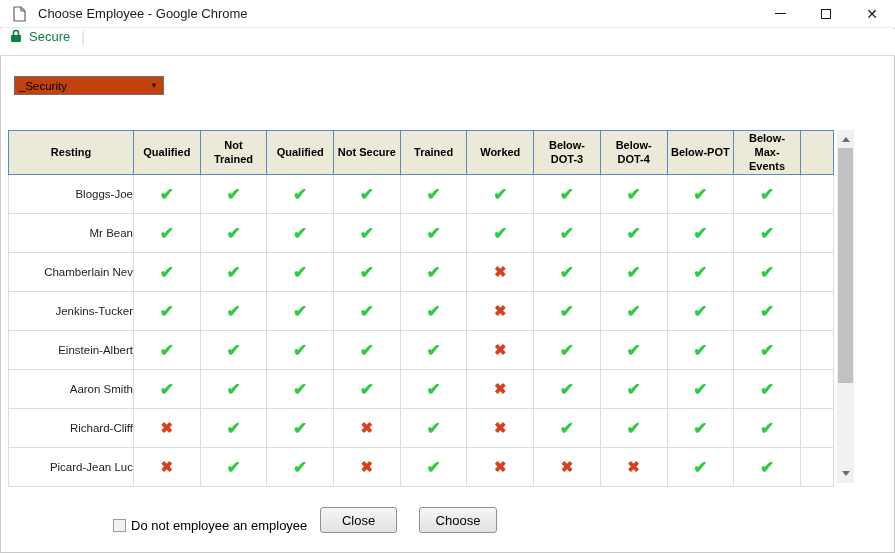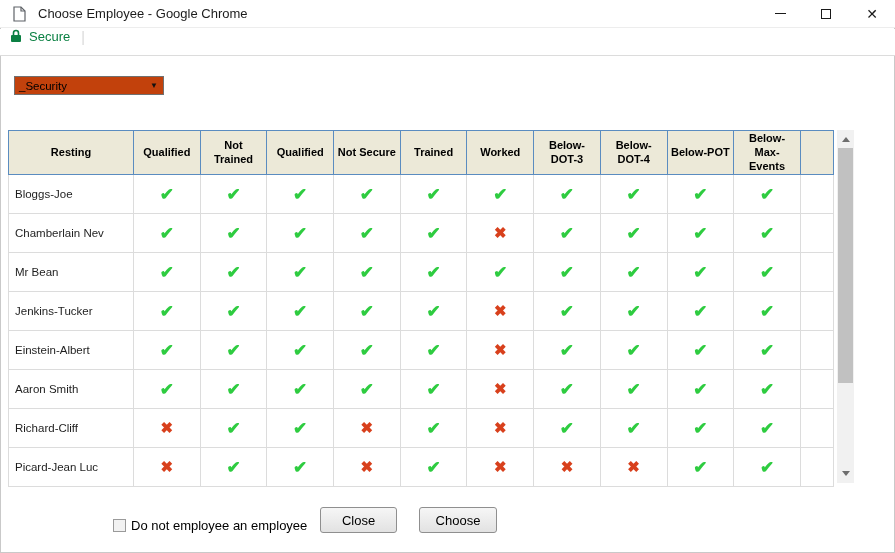--- a/index.html
+++ b/index.html
@@ -41,21 +41,21 @@
 
   
   .tablewrap { position:absolute; left:8px; top:130px; }
   table { border-collapse:collapse; table-layout:fixed; width:825px; }
   col.col-name   { width:125px; }
   col.col-mark   { width:66.7px; }
   col.col-spacer { width:33px; }
   th { background:#ece9d8; border:1px solid #5a8cc0; font-size:11px; font-weight:bold;
        color:#000; text-align:center; height:32px; padding:1px 3px; line-height:1.25; }
   td { background:#ffffff; border:1px solid #dcdcdc; height:39px; }
-  td.name-cell { font-size:11.5px; color:#1e1e1e; padding-left:6px; text-align:left; }
+  td.name-cell { font-size:11.5px; color:#1e1e1e; padding-left:6px; text-align:right; }
   td.mark-cell { text-align:center; vertical-align:middle; }
   .mark-check { font-size:17px; font-weight:bold; }
   .mark-cross { font-size:15px; font-weight:bold; }
 
   
   .scrollbar { position:absolute; left:837px; top:130px; width:17px; height:353px;
     background:#f1f1f1; }
   .sb-arrow { position:absolute; left:0; width:17px; height:15px;
     display:flex; align-items:center; justify-content:center; }
   .sb-up { top:2px; } .sb-down { bottom:2px; }
@@ -153,41 +153,41 @@
           <td class="mark-cell"><span class="mark-check" style="color: rgb(46, 204, 64);">✔</span></td>
           <td class="mark-cell"><span class="mark-check" style="color: rgb(46, 204, 64);">✔</span></td>
           <td class="mark-cell"><span class="mark-check" style="color: rgb(46, 204, 64);">✔</span></td>
           <td class="mark-cell"><span class="mark-check" style="color: rgb(46, 204, 64);">✔</span></td>
           <td class="mark-cell"><span class="mark-check" style="color: rgb(46, 204, 64);">✔</span></td>
           <td class="mark-cell"><span class="mark-check" style="color: rgb(46, 204, 64);">✔</span></td>
           <td class="mark-cell"><span class="mark-check" style="color: rgb(46, 204, 64);">✔</span></td>
           <td></td>
         </tr>
         <tr>
+          <td class="name-cell">Mr Bean</td>
+          <td class="mark-cell"><span class="mark-check" style="color: rgb(46, 204, 64);">✔</span></td>
+          <td class="mark-cell"><span class="mark-check" style="color: rgb(46, 204, 64);">✔</span></td>
+          <td class="mark-cell"><span class="mark-check" style="color: rgb(46, 204, 64);">✔</span></td>
+          <td class="mark-cell"><span class="mark-check" style="color: rgb(46, 204, 64);">✔</span></td>
+          <td class="mark-cell"><span class="mark-check" style="color: rgb(46, 204, 64);">✔</span></td>
+          <td class="mark-cell"><span class="mark-check" style="color: rgb(46, 204, 64);">✔</span></td>
+          <td class="mark-cell"><span class="mark-check" style="color: rgb(46, 204, 64);">✔</span></td>
+          <td class="mark-cell"><span class="mark-check" style="color: rgb(46, 204, 64);">✔</span></td>
+          <td class="mark-cell"><span class="mark-check" style="color: rgb(46, 204, 64);">✔</span></td>
+          <td class="mark-cell"><span class="mark-check" style="color: rgb(46, 204, 64);">✔</span></td>
+          <td></td>
+        </tr>
+        <tr>
           <td class="name-cell">Chamberlain Nev</td>
           <td class="mark-cell"><span class="mark-check" style="color: rgb(46, 204, 64);">✔</span></td>
           <td class="mark-cell"><span class="mark-check" style="color: rgb(46, 204, 64);">✔</span></td>
           <td class="mark-cell"><span class="mark-check" style="color: rgb(46, 204, 64);">✔</span></td>
           <td class="mark-cell"><span class="mark-check" style="color: rgb(46, 204, 64);">✔</span></td>
           <td class="mark-cell"><span class="mark-check" style="color: rgb(46, 204, 64);">✔</span></td>
           <td class="mark-cell"><span class="mark-cross" style="color: rgb(216, 64, 28);">✖</span></td>
-          <td class="mark-cell"><span class="mark-check" style="color: rgb(46, 204, 64);">✔</span></td>
-          <td class="mark-cell"><span class="mark-check" style="color: rgb(46, 204, 64);">✔</span></td>
-          <td class="mark-cell"><span class="mark-check" style="color: rgb(46, 204, 64);">✔</span></td>
-          <td class="mark-cell"><span class="mark-check" style="color: rgb(46, 204, 64);">✔</span></td>
-          <td></td>
-        </tr>
-        <tr>
-          <td class="name-cell">Mr Bean</td>
-          <td class="mark-cell"><span class="mark-check" style="color: rgb(46, 204, 64);">✔</span></td>
-          <td class="mark-cell"><span class="mark-check" style="color: rgb(46, 204, 64);">✔</span></td>
-          <td class="mark-cell"><span class="mark-check" style="color: rgb(46, 204, 64);">✔</span></td>
-          <td class="mark-cell"><span class="mark-check" style="color: rgb(46, 204, 64);">✔</span></td>
-          <td class="mark-cell"><span class="mark-check" style="color: rgb(46, 204, 64);">✔</span></td>
-          <td class="mark-cell"><span class="mark-check" style="color: rgb(46, 204, 64);">✔</span></td>
           <td class="mark-cell"><span class="mark-check" style="color: rgb(46, 204, 64);">✔</span></td>
           <td class="mark-cell"><span class="mark-check" style="color: rgb(46, 204, 64);">✔</span></td>
           <td class="mark-cell"><span class="mark-check" style="color: rgb(46, 204, 64);">✔</span></td>
           <td class="mark-cell"><span class="mark-check" style="color: rgb(46, 204, 64);">✔</span></td>
           <td></td>
         </tr>
         <tr>
           <td class="name-cell">Jenkins-Tucker</td>
           <td class="mark-cell"><span class="mark-check" style="color: rgb(46, 204, 64);">✔</span></td>
           <td class="mark-cell"><span class="mark-check" style="color: rgb(46, 204, 64);">✔</span></td>

